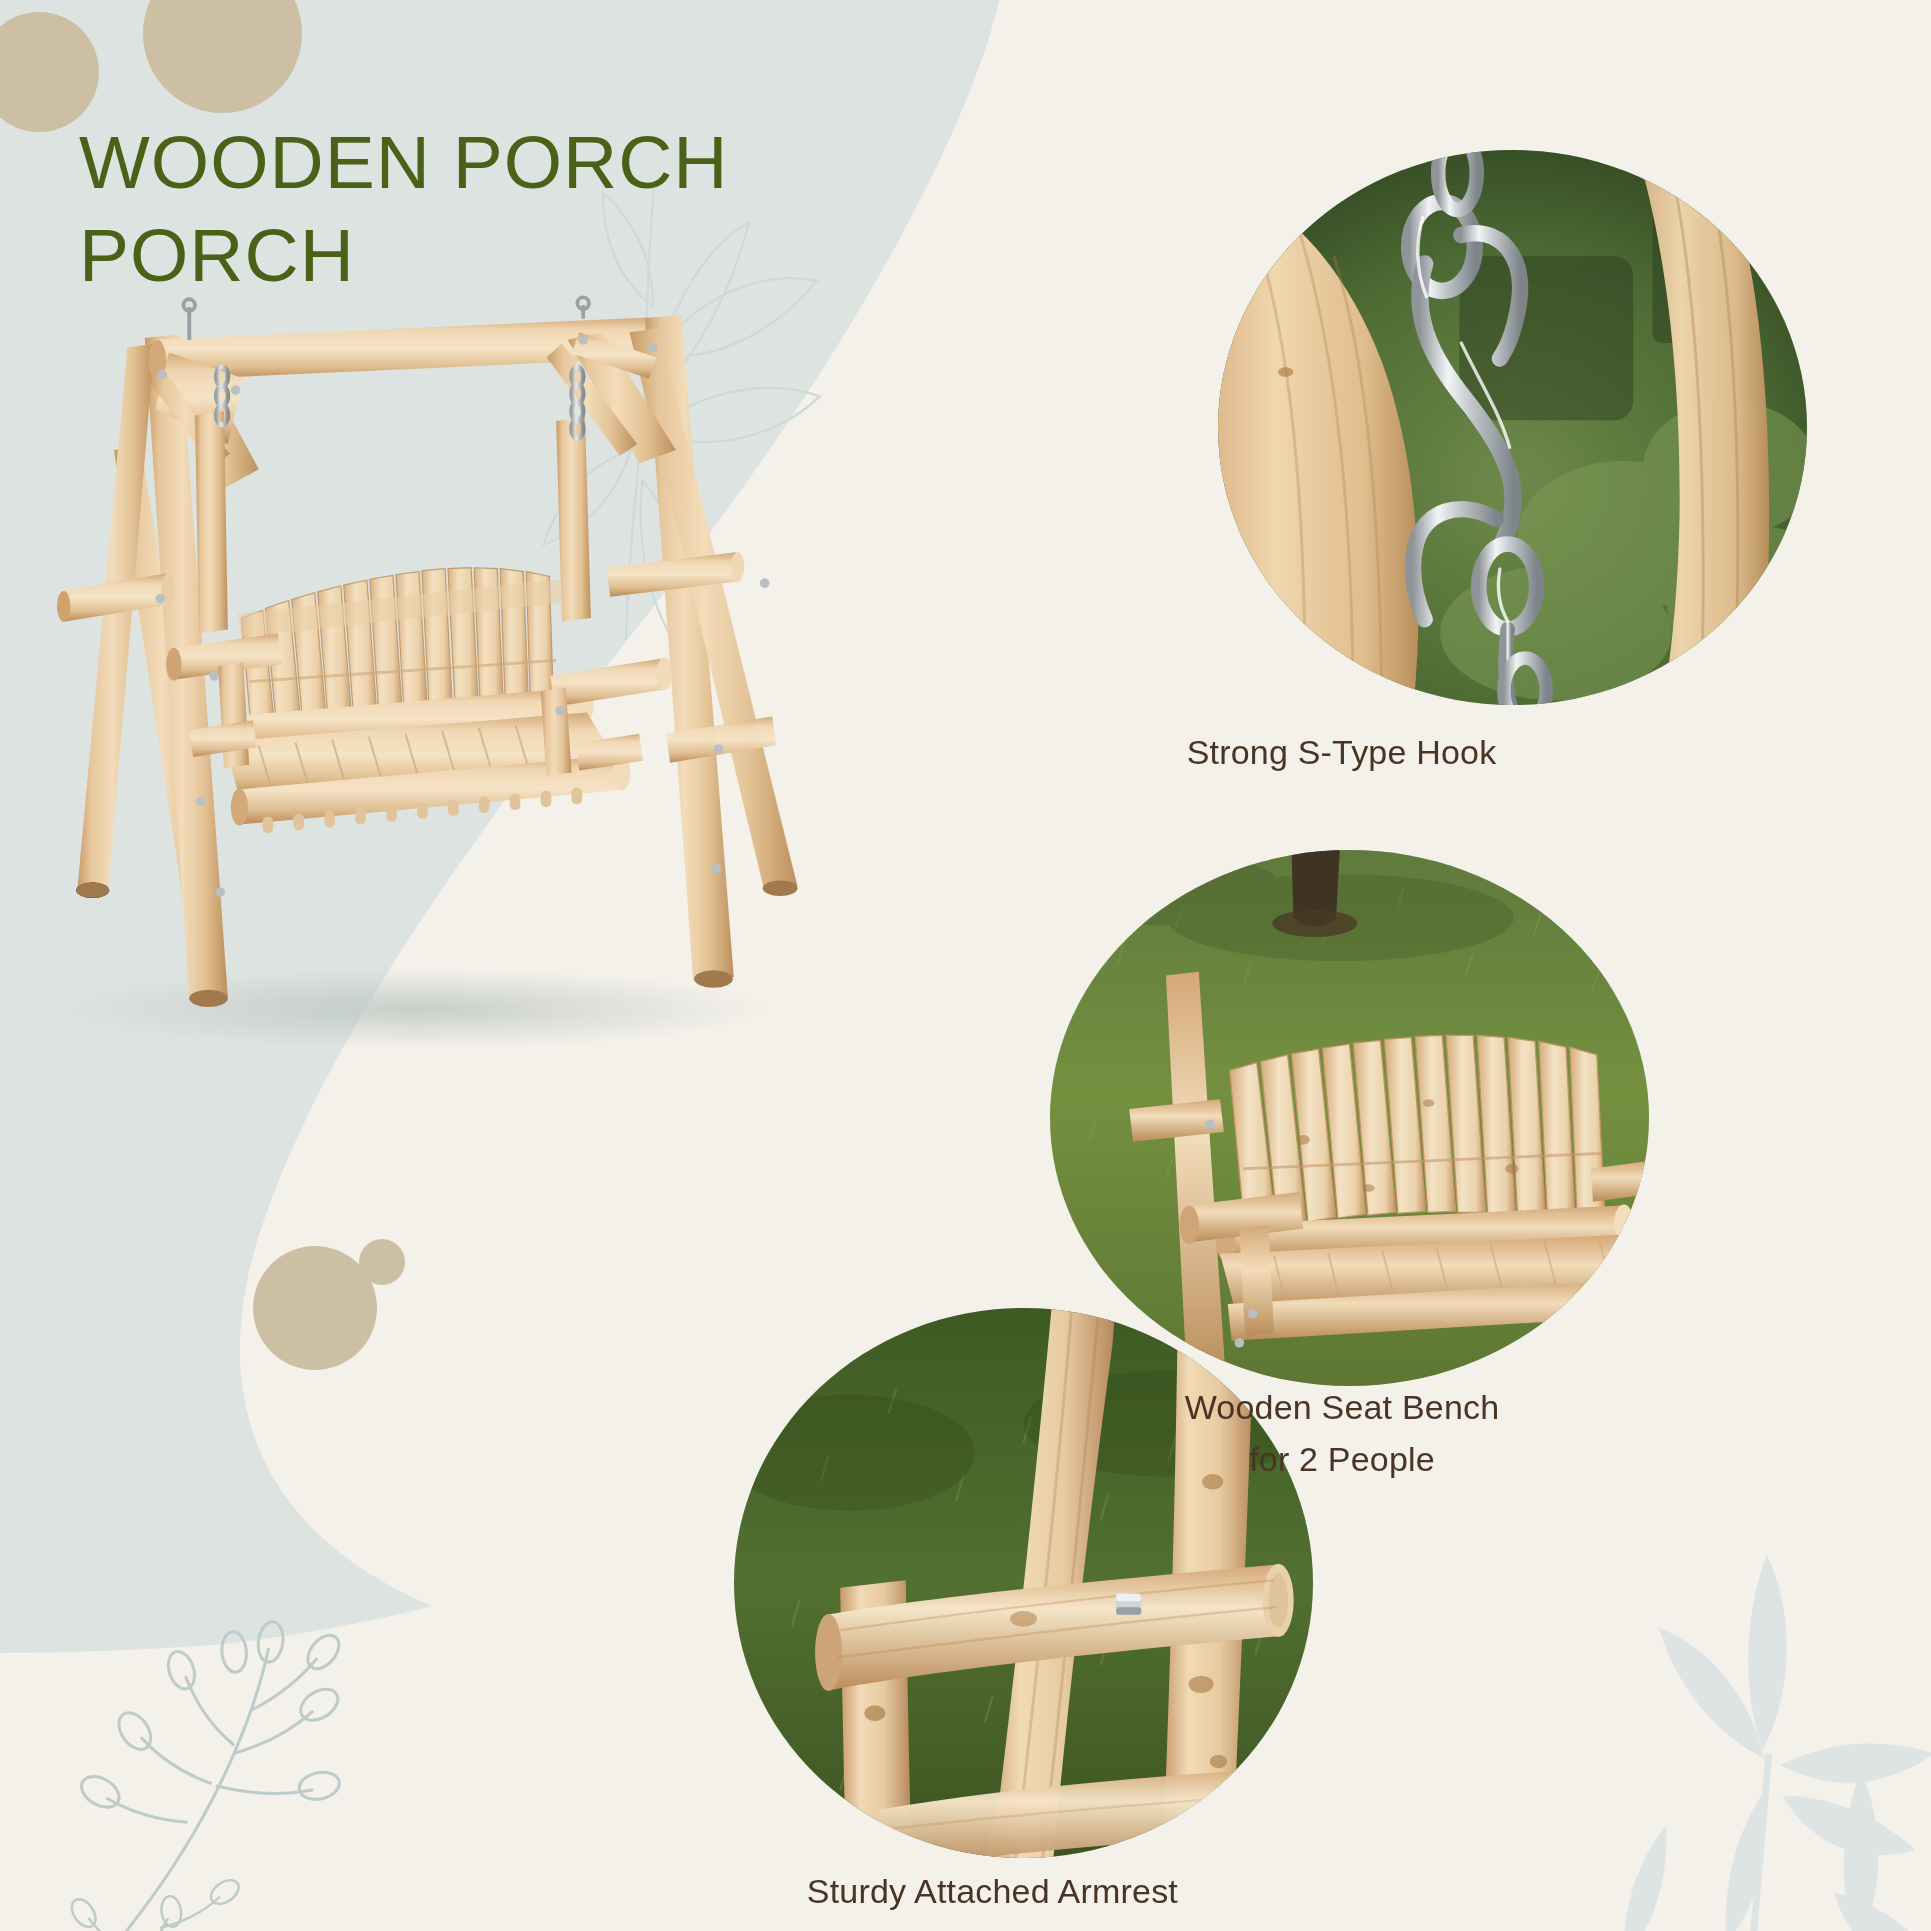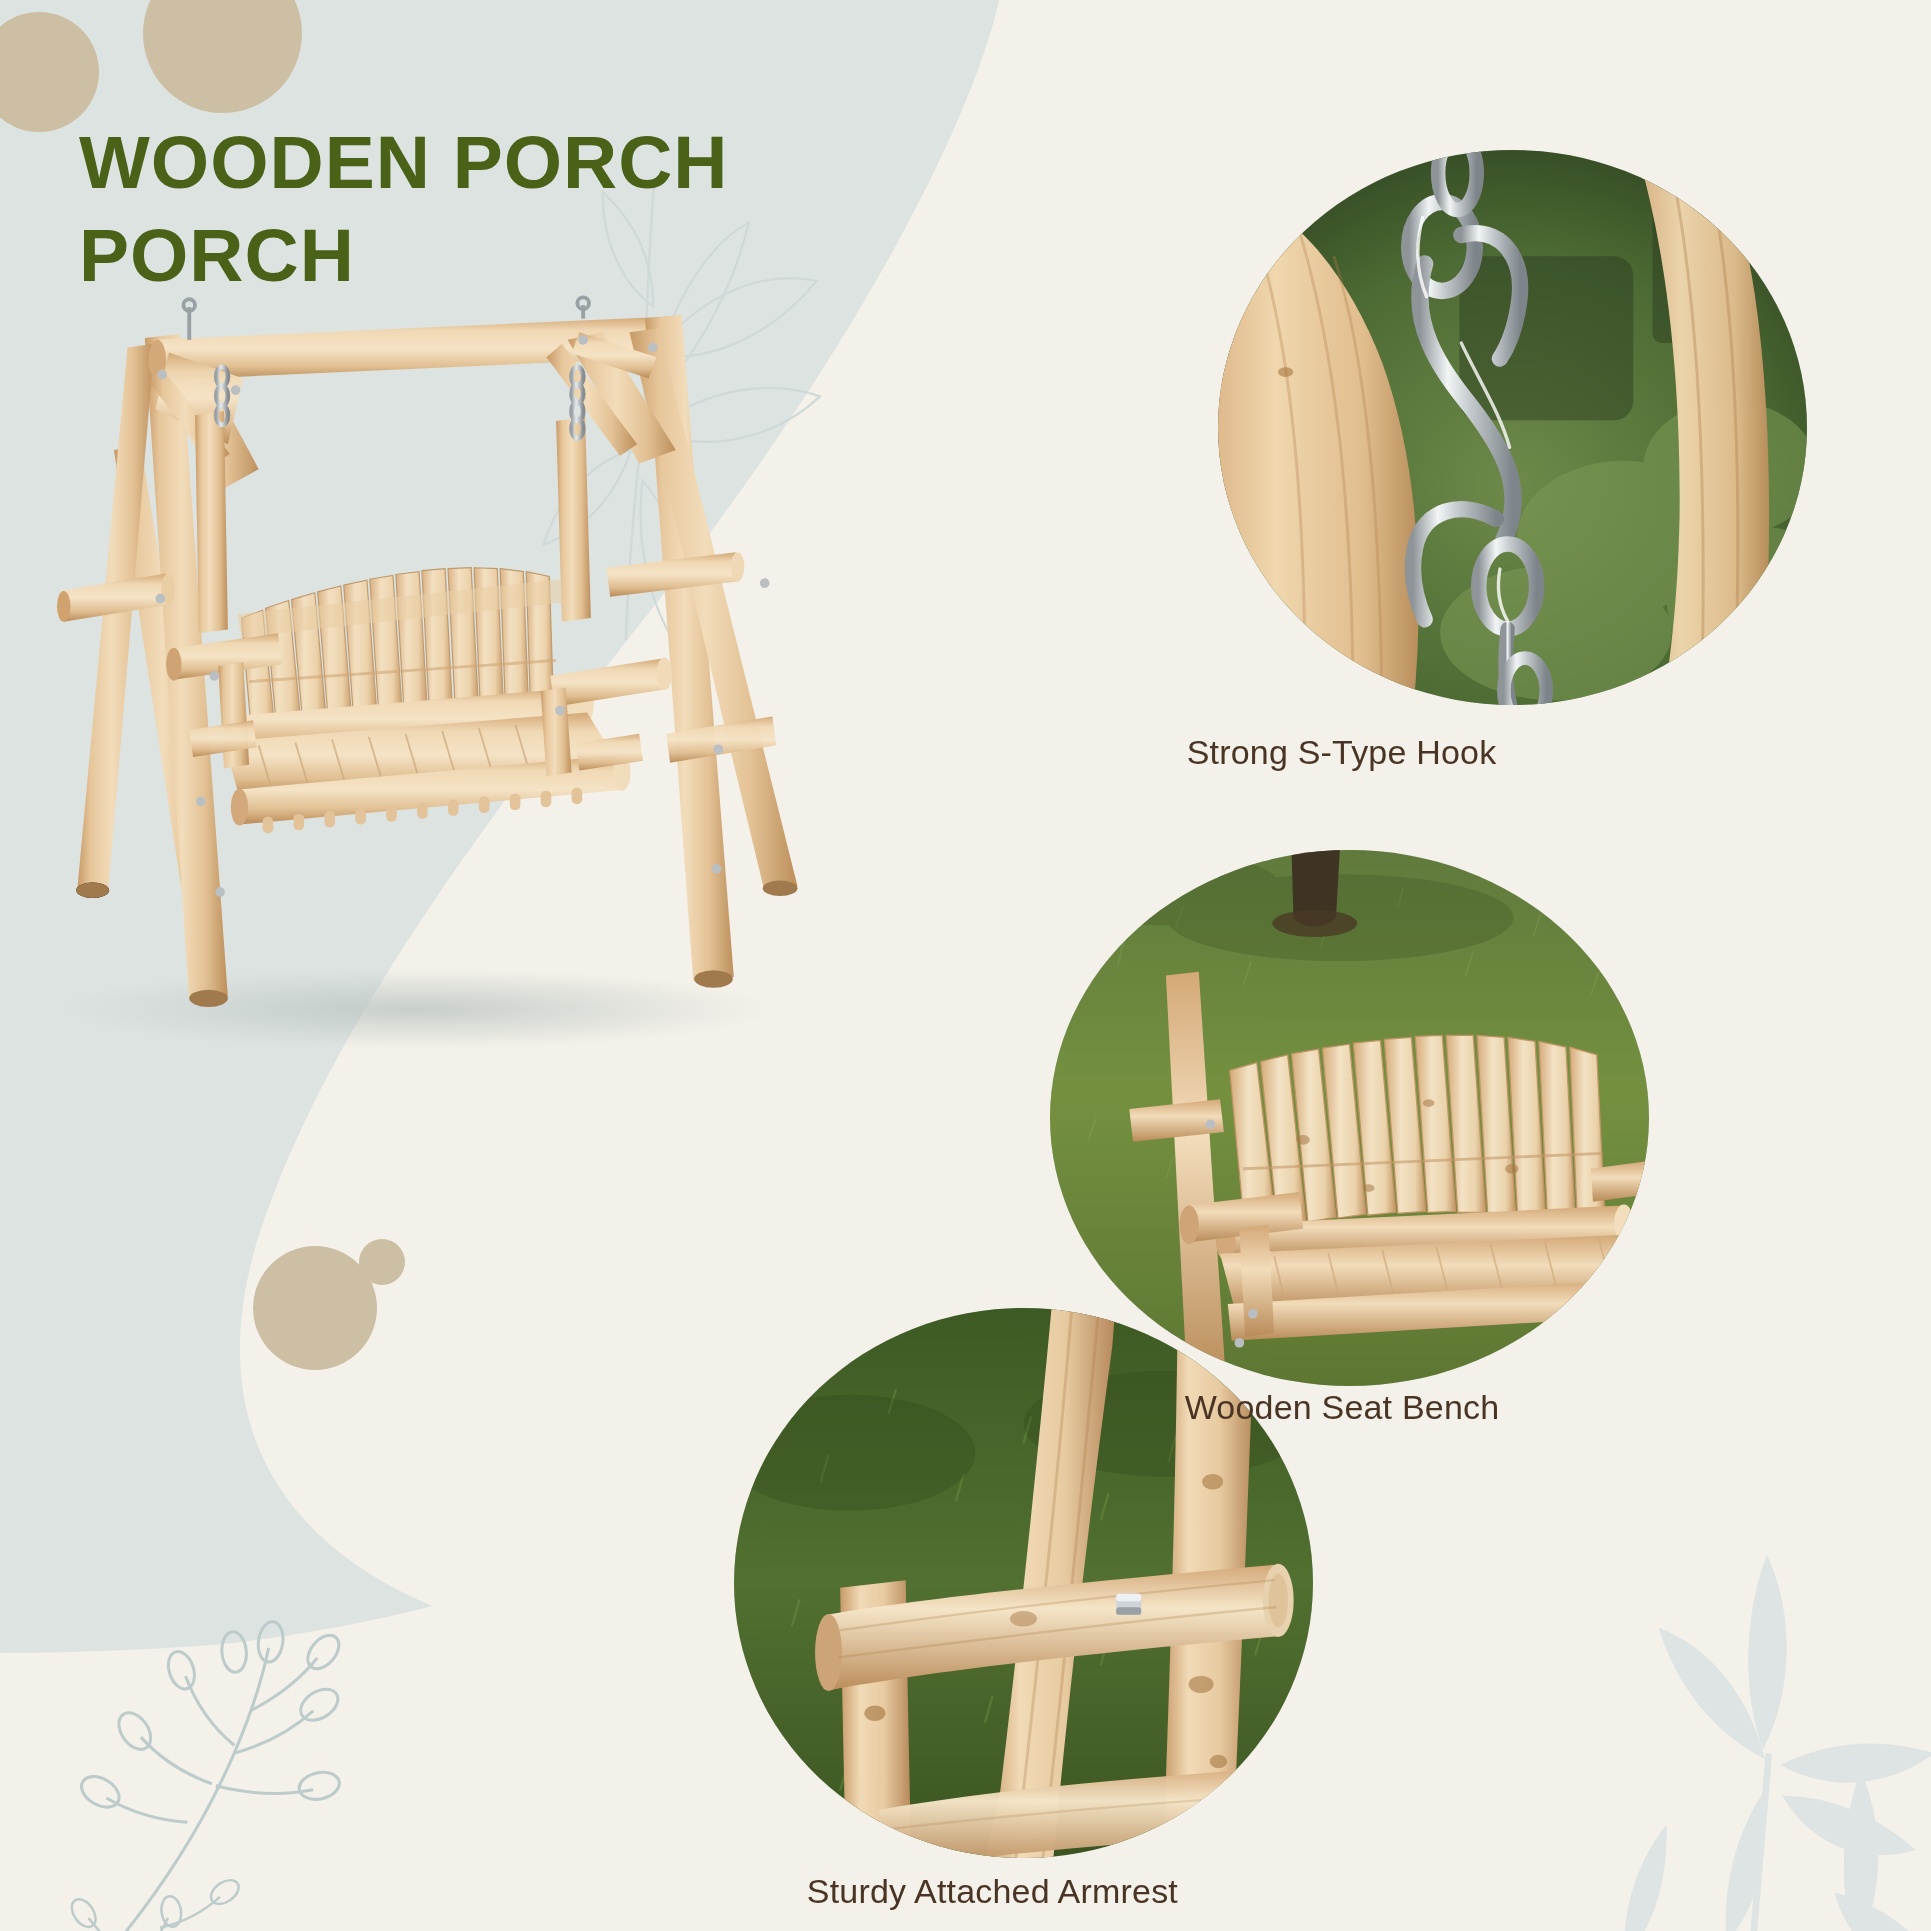--- a/index.html
+++ b/index.html
@@ -10,21 +10,21 @@
   }
   #stage{position:absolute;inset:0;width:1931px;height:1931px;overflow:hidden;}
   .svgfull{position:absolute;left:0;top:0;width:1931px;height:1931px;}
 
   
   #title-block{
     position:absolute;left:79px;top:116px;width:753px;
     z-index:30;
   }
   #title-block .tline{
-    font-size:75px;line-height:93px;font-weight:bold;
+    font-size:75px;line-height:93px;font-weight:normal;
     letter-spacing:1px;color:#4a6118;margin:0;
     font-family:"Liberation Sans", sans-serif;
   }
 
   
   .caption{
     position:absolute;z-index:30;color:#4a3424;
     font-family:"Liberation Sans", sans-serif;
     font-size:34px;line-height:52px;font-weight:normal;
     text-align:center;letter-spacing:0.2px;
@@ -619,18 +619,19 @@
       <g opacity="0.25" stroke="#b0834f" stroke-width="2.5" fill="none">
         <path d="M160,540 C300,524 440,512 600,502"></path>
       </g>
     </svg>
   </div>
 
   <div class="caption" id="caption-hook">Strong S-Type Hook</div>
 
   <div class="caption" id="caption-bench">
     <div>Wooden Seat Bench</div>
+    <div>for 2 People</div>
   </div>
 
   <div class="caption" id="caption-armrest">Sturdy Attached Armrest</div>
 
 </div>
 
 
 </body></html>

